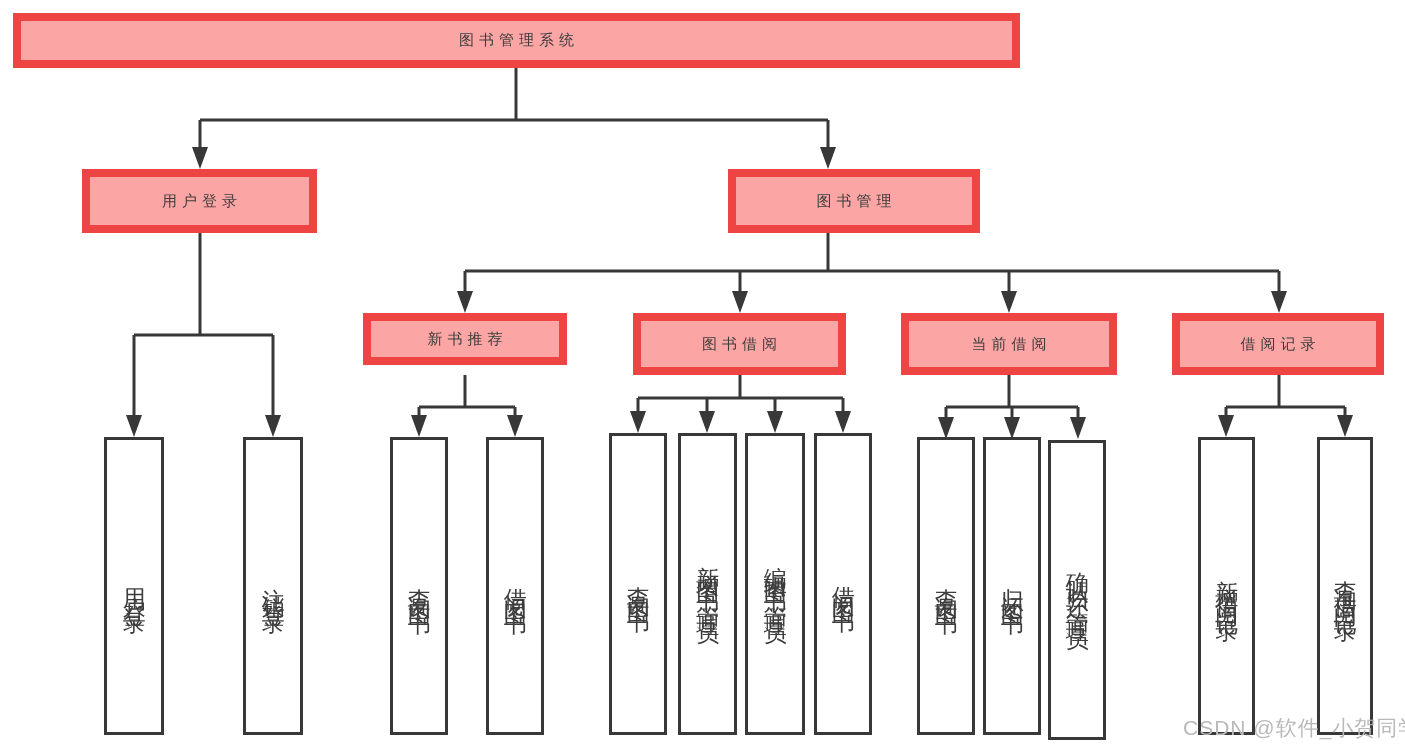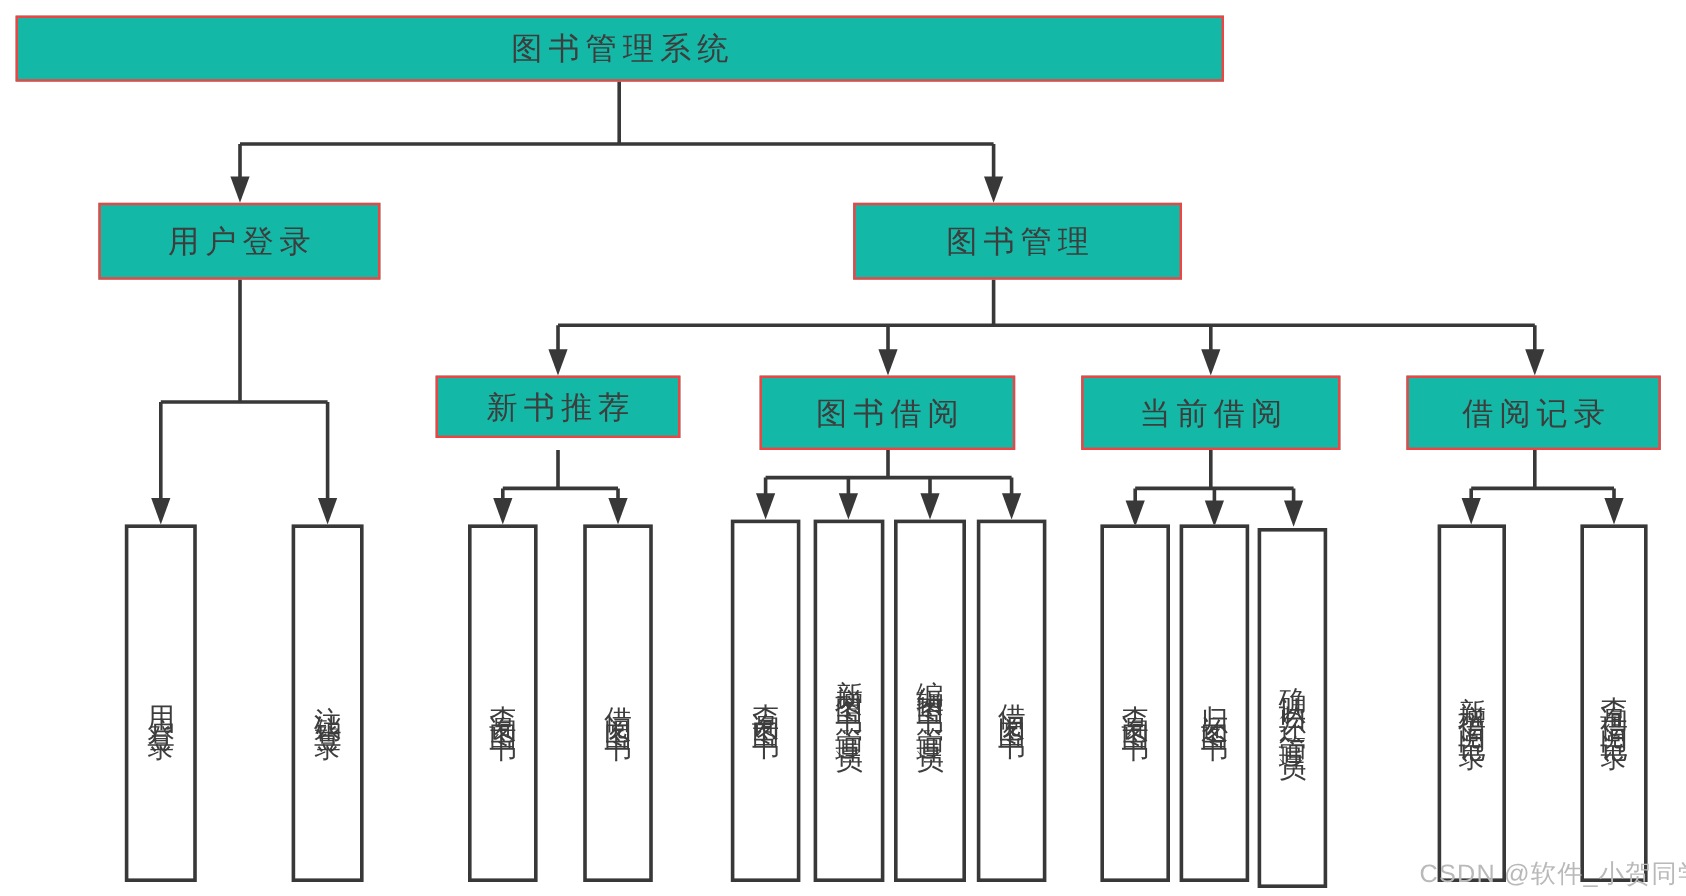--- a/index.html
+++ b/index.html
@@ -9,26 +9,26 @@
     height: 747px;
     background: #ffffff;
     font-family: "Liberation Sans", sans-serif;
     color: #3d3d3d;
     overflow: hidden;
   }
   .canvas svg { position: absolute; left: 0; top: 0; }
   .hbox {
     position: absolute;
     box-sizing: border-box;
-    border: 2px solid #ef4444;
-    background: #14b8a6;
+    border: 8px solid #ef4444;
+    background: #fca5a5;
     display: flex;
     align-items: center;
     justify-content: center;
-    font-size: 26px;
+    font-size: 15px;
     letter-spacing: 5px;
     white-space: nowrap;
   }
   .hbox span { padding-left: 5px; } 
   .vbox {
     position: absolute;
     box-sizing: border-box;
     border: 3px solid #383838;
     background: #ffffff;
     display: flex;
@@ -96,21 +96,21 @@
     </g>
   </svg>
 
   <div class="hbox" style="left:13px;top:13px;width:1007px;height:55px">
     <span>图书管理系统</span>
   </div>
 
   <div class="hbox" style="left:82px;top:169px;width:235px;height:64px">
     <span>用户登录</span>
   </div>
-  <div class="hbox" style="left:711px;top:169px;width:274px;height:64px">
+  <div class="hbox" style="left:728px;top:169px;width:252px;height:64px">
     <span>图书管理</span>
   </div>
 
   <div class="hbox" style="left:363px;top:313px;width:204px;height:52px">
     <span>新书推荐</span>
   </div>
   <div class="hbox" style="left:633px;top:313px;width:213px;height:62px">
     <span>图书借阅</span>
   </div>
   <div class="hbox" style="left:901px;top:313px;width:216px;height:62px">

